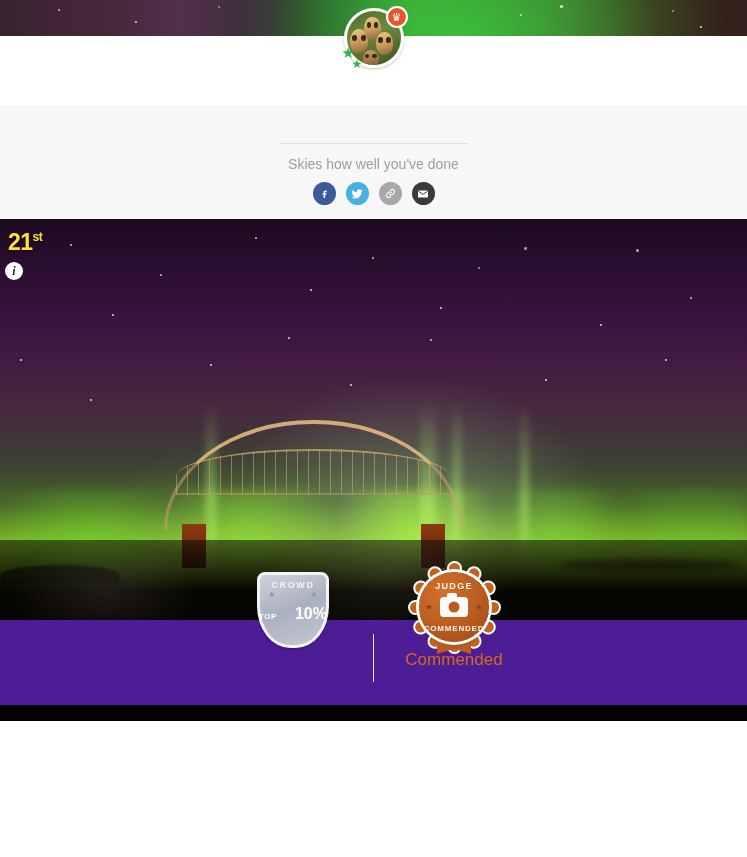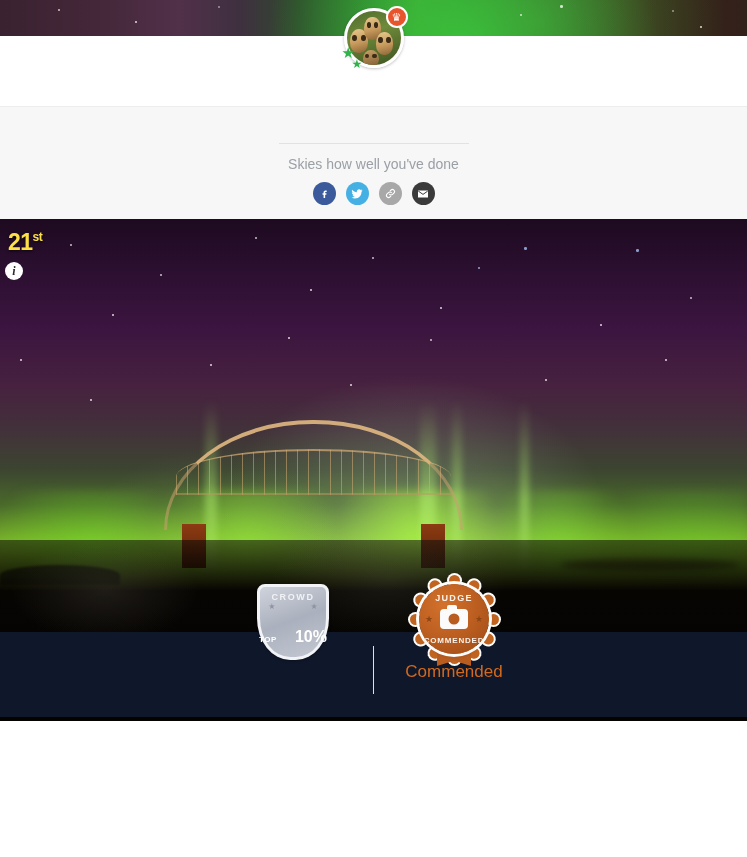--- a/index.html
+++ b/index.html
@@ -198,22 +198,22 @@
     width:18px; height:18px; border-radius:50%;
     background:#fff; color:#2b2b2b;
     display:flex; align-items:center; justify-content:center;
     font-size:12px; font-style:italic; font-weight:bold;
     font-family:"Liberation Serif", serif;
     cursor:pointer;
   }
 
   
   .awards {
-    position:absolute; left:0; right:0; bottom:4px; height:85px;
-    background:#0f172a;
+    position:absolute; left:0; right:0; bottom:16px; height:85px;
+    background:#4c1d95;
     display:flex; align-items:flex-start; justify-content:center;
   }
   .award {
     width:160px; text-align:center; position:relative; padding-top:28px;
   }
   .award-divider {
     width:1px; height:48px; background:#e0e0e0; margin-top:14px;
   }
   .badge-holder {
     position:absolute; top:-48px; left:50%; transform:translateX(-50%);
@@ -233,21 +233,21 @@
   }
   .people { display:flex; align-items:flex-end; gap:1px; margin-top:2px; }
   .person { width:9px; }
   .person .head { width:7px; height:7px; border-radius:50%; background:#eef0f4; margin:0 auto; }
   .person .body { width:9px; height:7px; border-radius:5px 5px 0 0; background:#eef0f4; margin-top:1px; }
   .person.mid .head{ width:9px; height:9px; }
   .person.mid .body{ width:12px; height:9px; }
   .shield-row { display:flex; align-items:center; gap:3px; }
   .shield-star { color:#8e94a2; font-size:8px; }
   .shield-bottom {
-    margin-top:17px; color:#fff; font-weight:bold;
+    margin-top:6px; color:#fff; font-weight:bold;
     display:flex; align-items:baseline; gap:18px;
   }
   .shield-bottom .pre { font-size:8px; letter-spacing:.5px; }
   .shield-bottom .big { font-size:16px; }
   .rosette {
     position:absolute; left:50%; top:0; transform:translateX(-50%);
     width:70px; height:70px;
   }
   .rosette-disc {
     position:absolute; inset:0; border-radius:50%;

